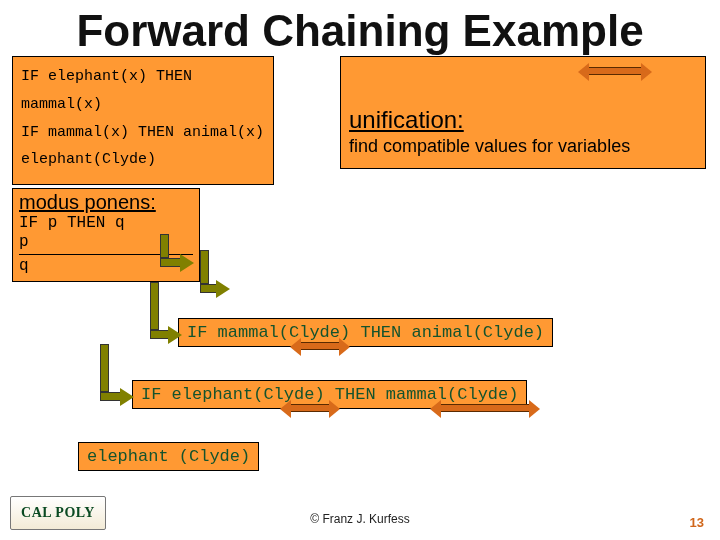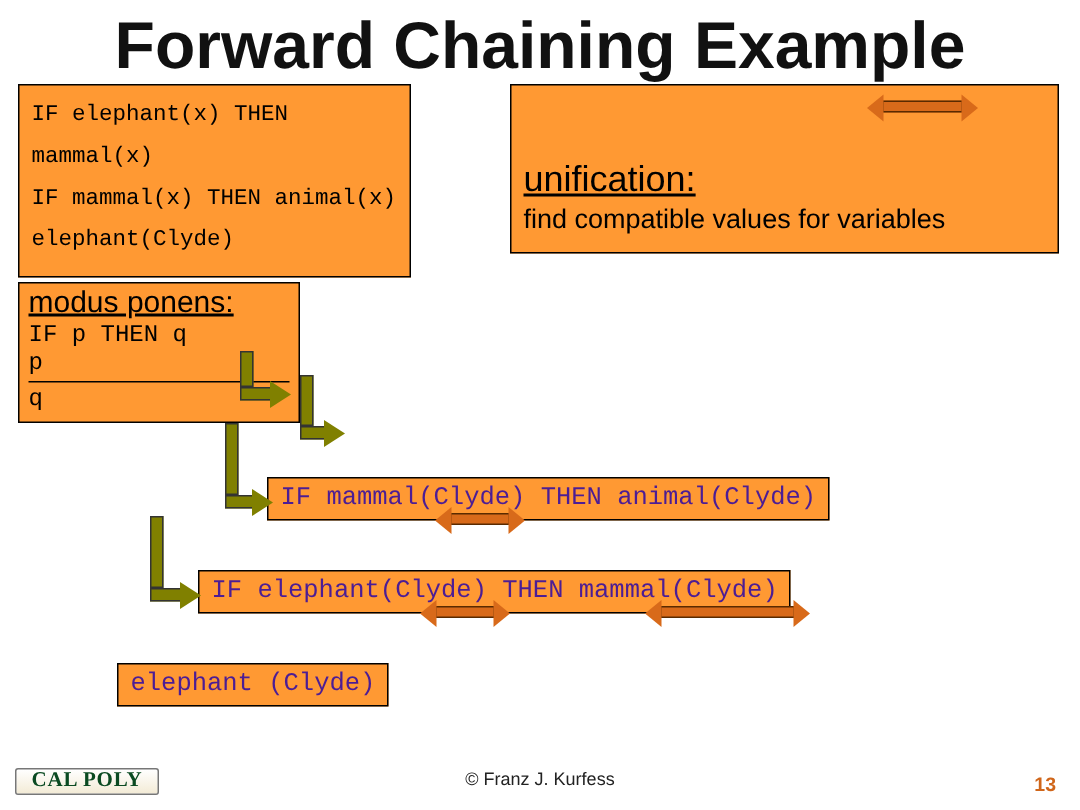--- a/index.html
+++ b/index.html
@@ -74,21 +74,21 @@
     padding-bottom: 2px;
     margin-bottom: 2px;
   }
   .step-box {
     position: absolute;
     background: #ff9933;
     border: 1px solid #000;
     padding: 4px 8px;
     font-family: "Courier New", monospace;
     font-size: 17px;
-    color: #4c1d95;
+    color: #14532d;
     white-space: nowrap;
   }
   .step3 { left: 178px; top: 318px; }
   .step2 { left: 132px; top: 380px; }
   .step1 { left: 78px;  top: 442px; }
   .footer-copy {
     position: absolute;
     left: 0; right: 0; bottom: 14px;
     text-align: center;
     font-size: 12px;
@@ -98,21 +98,21 @@
     position: absolute;
     right: 16px; bottom: 10px;
     font-size: 13px;
     font-weight: bold;
     color: #d0661a;
   }
   
   .logo {
     position: absolute;
     left: 10px; bottom: 10px;
-    width: 96px; height: 18px;
+    width: 96px; height: 34px;
     border: 1px solid #777;
     background: linear-gradient(#fff,#f3ebd6);
     display: flex; align-items: center; justify-content: center;
     border-radius: 2px;
   }
   .logo .txt {
     font-family: Georgia, serif;
     font-size: 14px; font-weight: bold;
     color: #0a4a22;
     letter-spacing: 0.5px;

